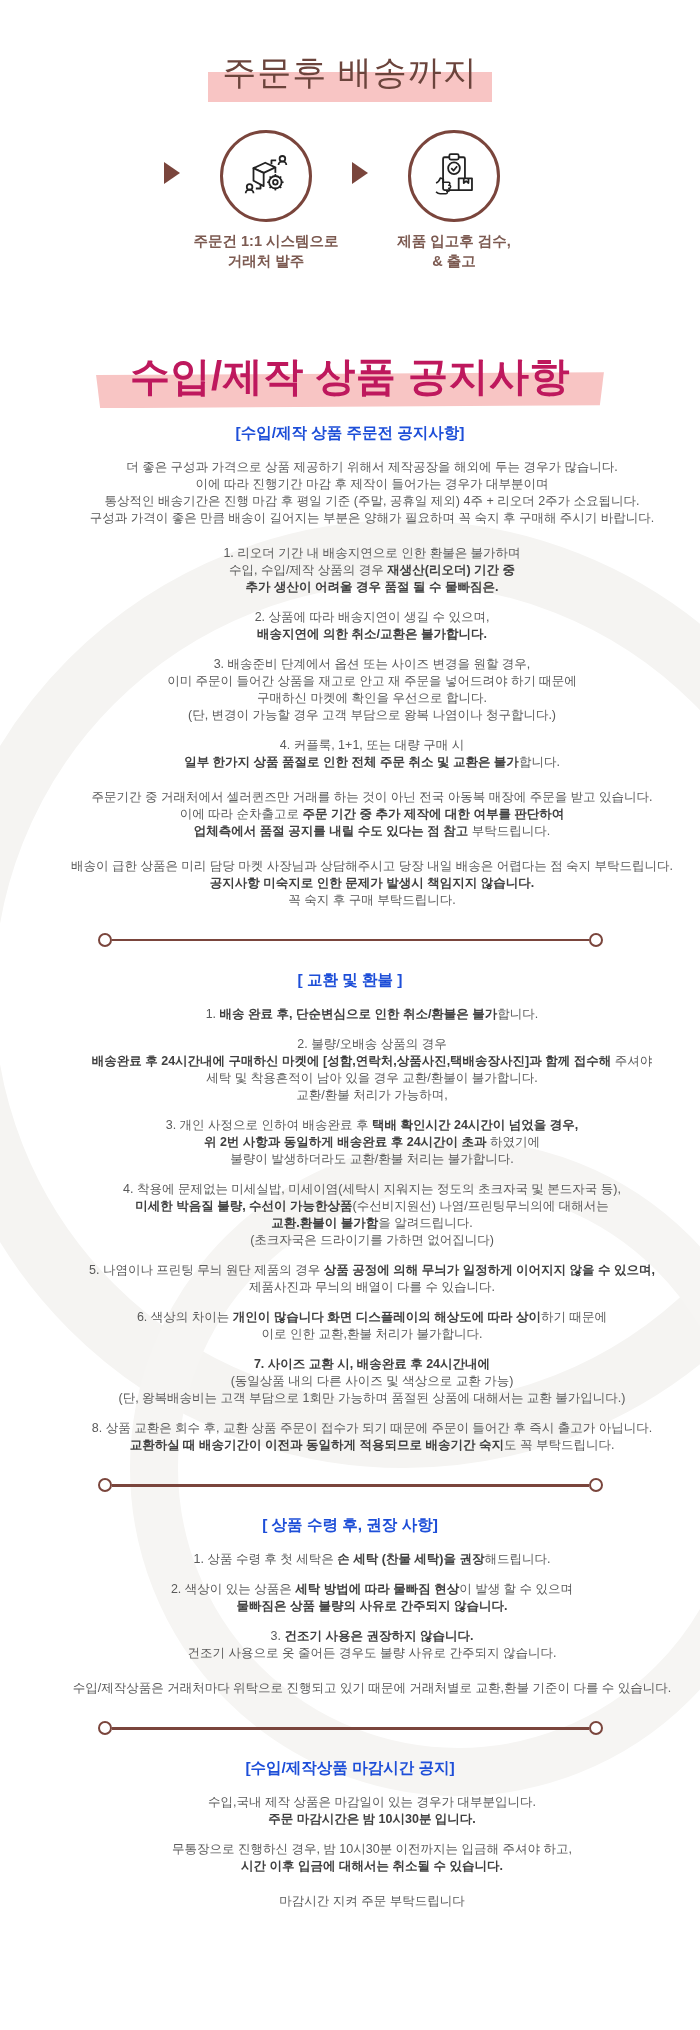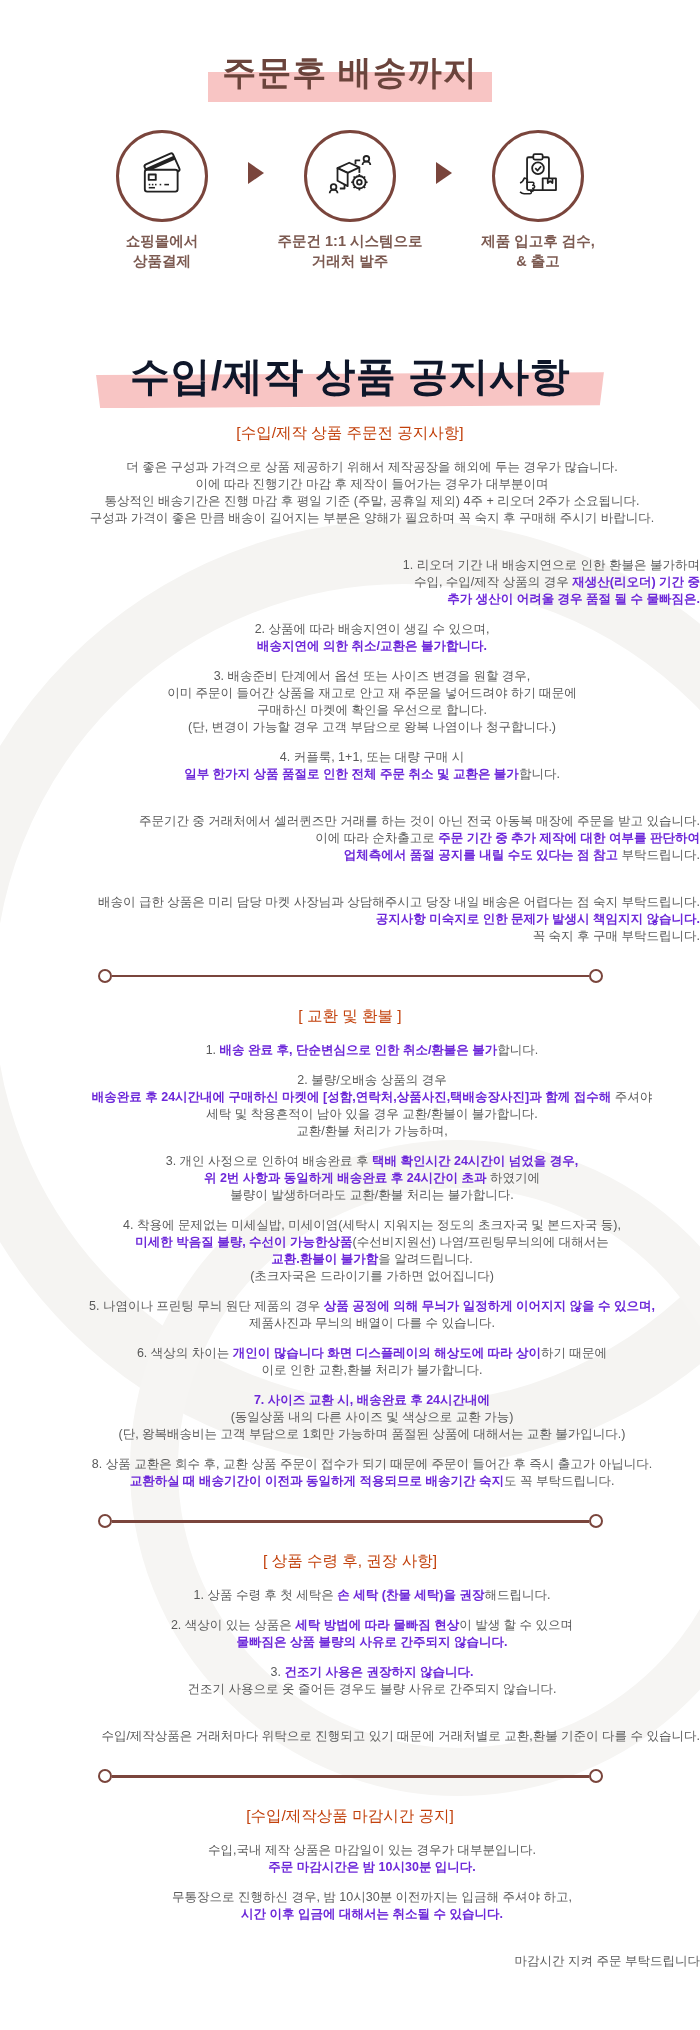--- a/index.html
+++ b/index.html
@@ -8,85 +8,63 @@
     overflow:hidden;font-family:"Liberation Sans",sans-serif;
   }
   
   .wm{position:absolute;inset:0;z-index:0;}
   .wm-ring1{position:absolute;left:-70px;top:520px;width:820px;height:820px;border:64px solid #f5f4f2;border-radius:50%;}
   .wm-ring2{position:absolute;left:130px;top:1140px;width:560px;height:560px;border:48px solid #f6f5f3;border-radius:50%;}
   .layer{position:relative;z-index:1;}
 
   
   .main-title{margin:50px 0 0;text-align:center;}
-  .hl{position:relative;display:inline-block;font-size:34px;font-weight:700;color:#6b443c;letter-spacing:1px;padding:0 8px;}
+  .hl{position:relative;display:inline-block;font-size:34px;font-weight:400;color:#6b443c;letter-spacing:1px;padding:0 8px;}
   .hl::after{content:"";position:absolute;left:-6px;right:-6px;top:48%;bottom:-14%;background:#f8c5c4;z-index:-1;}
 
   
   .process{display:flex;justify-content:center;align-items:flex-start;margin-top:34px;}
   .step{width:168px;text-align:center;}
   .circle{width:86px;height:86px;border:3px solid #7a453c;border-radius:50%;margin:0 auto;background:#fff;
           display:flex;align-items:center;justify-content:center;}
   .caption{margin-top:10px;font-size:14.5px;font-weight:700;color:#7c5a51;line-height:1.35;white-space:pre-line;}
   .arrow{width:0;height:0;border-top:11px solid transparent;border-bottom:11px solid transparent;
          border-left:16px solid #7a453c;margin:32px 2px 0;}
 
   
   .banner-title{margin:78px 0 0;text-align:center;}
-  .banner-hl{position:relative;display:inline-block;font-size:40px;font-weight:800;color:#0f172a;letter-spacing:0.5px;}
+  .banner-hl{position:relative;display:inline-block;font-size:40px;font-weight:800;color:#be185d;letter-spacing:0.5px;}
   .banner-hl::after{content:"";position:absolute;left:-34px;right:-34px;top:42%;height:36px;background:#f8c5c4;z-index:-1;
                     clip-path:polygon(0 8%,100% 0,99.2% 92%,0.8% 100%);}
 
   
   #content{margin-top:18px;text-align:center;font-size:12.5px;color:#595959;line-height:1.36;}
-  .sec-heading{font-size:15.5px;font-weight:400;color:#c2410c;margin:10px 0 16px;}
+  .sec-heading{font-size:15.5px;font-weight:700;color:#1d4ed8;margin:10px 0 16px;}
   .para{margin:0 0 13px;padding-left:44px;}
-  .para.lg{margin-top:30px;text-align:right;}
+  .para.lg{margin-top:18px;}
   .line{display:block;}
   .seg-d{color:#595959;}
-  .seg-r{color:#6d28d9;font-weight:700;}
+  .seg-r{color:#404040;font-weight:700;}
   .divider{display:flex;align-items:center;width:505px;margin:24px auto 22px;}
   .ring{width:10px;height:10px;border:2.5px solid #7a453c;border-radius:50%;background:#fff;flex:0 0 auto;}
   .dline{flex:1;height:2.5px;background:#7a453c;}
 </style>
 </head>
 <body>
 
 <div class="canvas">
   <div class="wm">
     <div class="wm-ring1"></div>
     <div class="wm-ring2"></div>
   </div>
 
   <div class="layer">
     <h1 class="main-title"><span class="hl">주문후 배송까지</span></h1>
 
     <section class="process" id="process">
-        <div class="step">
-          <div class="circle">
-            <svg viewBox="0 0 64 64" width="50" height="50" fill="none" stroke="#222" stroke-width="2.4" stroke-linejoin="round">
-              <g transform="rotate(-24 30 22)">
-                <rect x="12" y="10" width="40" height="25" rx="3" fill="#fff"></rect>
-                <line x1="12" y1="17" x2="52" y2="17" stroke-width="5"></line>
-              </g>
-              <rect x="10" y="24" width="42" height="28" rx="3" fill="#fff"></rect>
-              <rect x="15" y="30" width="9" height="7"></rect>
-              <g stroke-width="2">
-                <line x1="15" y1="43" x2="17" y2="43"></line>
-                <line x1="19" y1="43" x2="21" y2="43"></line>
-                <line x1="23" y1="43" x2="25" y2="43"></line>
-                <line x1="29" y1="43" x2="31" y2="43"></line>
-                <line x1="35" y1="43" x2="41" y2="43"></line>
-                <line x1="15" y1="47" x2="23" y2="47"></line>
-              </g>
-            </svg>
-          </div>
-          <div class="caption">쇼핑몰에서
-상품결제</div>
-        </div>
         <div class="arrow"></div>
         <div class="step">
           <div class="circle">
             <svg viewBox="0 0 64 64" width="50" height="50" fill="none" stroke="#222" stroke-width="2.3" stroke-linejoin="round">
               <path d="M16 22 L31 15 L44 21 L29 28 Z" fill="#fff"></path>
               <path d="M16 22 L16 38 L29 45 L29 28 Z" fill="#fff"></path>
               <path d="M44 21 L44 28"></path>
               <circle cx="44" cy="40" r="8"></circle>
               <circle cx="44" cy="40" r="3"></circle>
               <g stroke-width="2.1">

